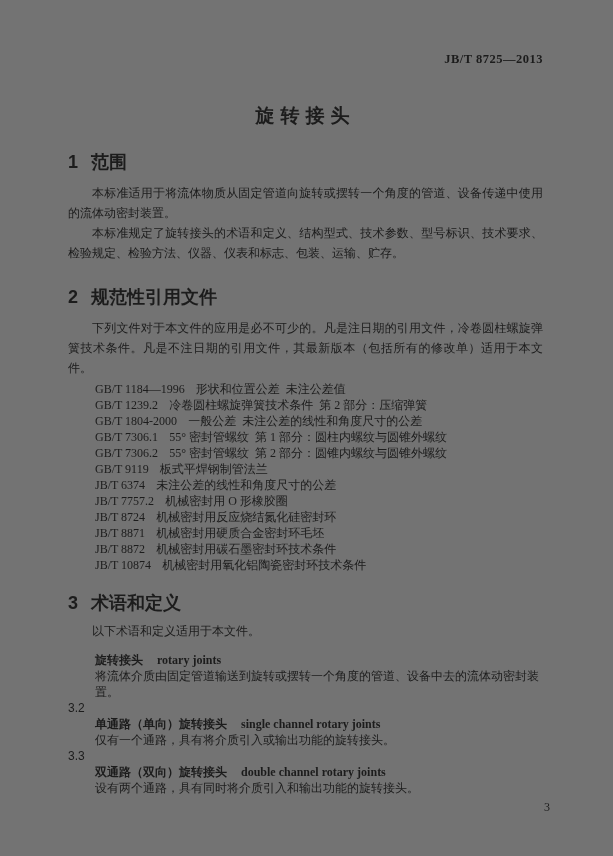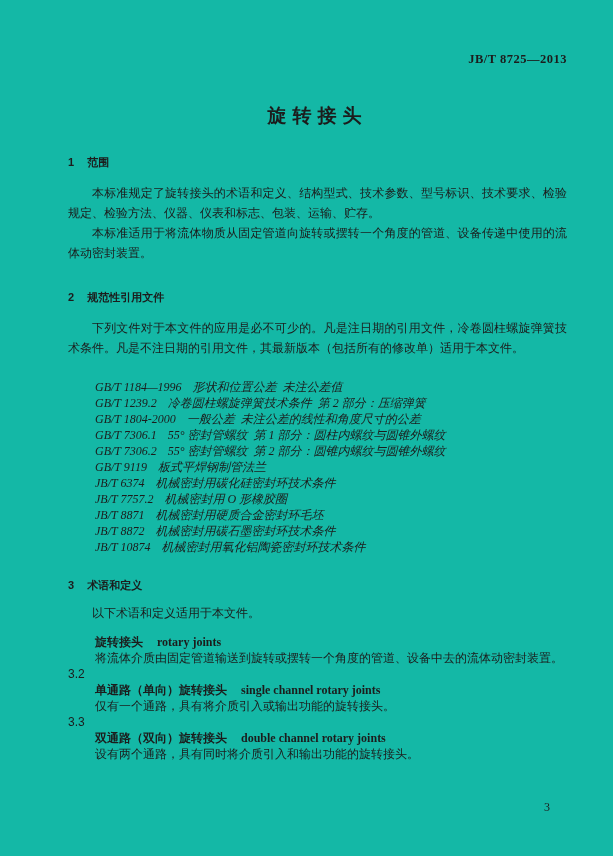--- a/index.html
+++ b/index.html
@@ -1,21 +1,21 @@
 <!DOCTYPE html>
 <html lang="zh"><head>
 <meta charset="utf-8">
 <style>
   html,body{margin:0;padding:0;background:#e8e8e8;}
   .page{
     position:relative;
     width:613px;height:856px;
-    background:#14b8a6;
+    background:#737373;
     box-sizing:border-box;
-    padding:52px 46px 0 68px;
+    padding:52px 70px 0 68px;
     font-family:"Liberation Serif","DejaVu Serif",serif;
     font-size:12px;
     color:#1c1c1c;
     overflow:hidden;
   }
   .std-header{
     text-align:right;
     font-weight:bold;
     font-size:12.5px;
     line-height:14px;
@@ -26,33 +26,33 @@
     font-family:"Liberation Sans","DejaVu Sans",sans-serif;
     font-weight:bold;
     font-size:19px;
     letter-spacing:6px;
     margin-top:38px;
     line-height:24px;
   }
   .sec-heading{
     font-family:"Liberation Sans","DejaVu Sans",sans-serif;
     font-weight:bold;
-    font-size:11px;
+    font-size:18px;
     line-height:16px;
     margin-top:26px;
   }
   .sec-heading .sec-no{display:inline-block;margin-right:13px;}
   .para{
     line-height:20px;
     text-indent:2em;
     margin:0;
     text-align:justify;
   }
   .para-group{margin-top:13px;}
-  .ref-list{margin-top:21px;padding-left:27px;font-style:italic;}
+  .ref-list{margin-top:3px;padding-left:27px;}
   .ref-item{line-height:16px;white-space:pre-wrap;}
   .ref-code{display:inline-block;margin-right:11px;white-space:pre;}
   .terms-intro{line-height:18px;text-indent:2em;margin:11px 0 12px;}
   .term-block{margin:0;}
   .term-no{line-height:16px;font-family:"Liberation Sans","DejaVu Sans",sans-serif;font-size:12px;}
   .term-head{
     padding-left:27px;
     line-height:16px;
     font-weight:bold;
   }
@@ -71,37 +71,38 @@
 <body>
 
 <div class="page">
 
   <div class="std-header">JB/T 8725—2013</div>
 
   <div class="doc-title">旋转接头</div>
 
   <div class="sec-heading"><span class="sec-no">1</span><span>范围</span></div>
   <div class="para-group">
+    <p class="para">本标准适用于将流体物质从固定管道向旋转或摆转一个角度的管道、设备传递中使用的流体动密封装置。</p>
     <p class="para">本标准规定了旋转接头的术语和定义、结构型式、技术参数、型号标识、技术要求、检验规定、检验方法、仪器、仪表和标志、包装、运输、贮存。</p>
-    <p class="para">本标准适用于将流体物质从固定管道向旋转或摆转一个角度的管道、设备传递中使用的流体动密封装置。</p>
   </div>
 
   <div class="sec-heading" style=""><span class="sec-no">2</span><span>规范性引用文件</span></div>
   <div class="para-group">
     <p class="para">下列文件对于本文件的应用是必不可少的。凡是注日期的引用文件，冷卷圆柱螺旋弹簧技术条件。凡是不注日期的引用文件，其最新版本（包括所有的修改单）适用于本文件。</p>
   </div>
   <div class="ref-list">
     <div class="ref-item"><span class="ref-code">GB/T 1184—1996</span><span class="ref-title">形状和位置公差  未注公差值</span></div>
     <div class="ref-item"><span class="ref-code">GB/T 1239.2</span><span class="ref-title">冷卷圆柱螺旋弹簧技术条件  第 2 部分：压缩弹簧</span></div>
     <div class="ref-item"><span class="ref-code">GB/T 1804-2000</span><span class="ref-title">一般公差  未注公差的线性和角度尺寸的公差</span></div>
     <div class="ref-item"><span class="ref-code">GB/T 7306.1</span><span class="ref-title">55° 密封管螺纹  第 1 部分：圆柱内螺纹与圆锥外螺纹</span></div>
     <div class="ref-item"><span class="ref-code">GB/T 7306.2</span><span class="ref-title">55° 密封管螺纹  第 2 部分：圆锥内螺纹与圆锥外螺纹</span></div>
     <div class="ref-item"><span class="ref-code">GB/T 9119</span><span class="ref-title">板式平焊钢制管法兰</span></div>
-    <div class="ref-item"><span class="ref-code">JB/T 6374</span><span class="ref-title">机械密封用碳化硅密封环技术条件</span></div>
+    <div class="ref-item"><span class="ref-code">JB/T 6374</span><span class="ref-title">未注公差的线性和角度尺寸的公差</span></div>
     <div class="ref-item"><span class="ref-code">JB/T 7757.2</span><span class="ref-title">机械密封用 O 形橡胶圈</span></div>
+    <div class="ref-item"><span class="ref-code">JB/T 8724</span><span class="ref-title">机械密封用反应烧结氮化硅密封环</span></div>
     <div class="ref-item"><span class="ref-code">JB/T 8871</span><span class="ref-title">机械密封用硬质合金密封环毛坯</span></div>
     <div class="ref-item"><span class="ref-code">JB/T 8872</span><span class="ref-title">机械密封用碳石墨密封环技术条件</span></div>
     <div class="ref-item"><span class="ref-code">JB/T 10874</span><span class="ref-title">机械密封用氧化铝陶瓷密封环技术条件</span></div>
   </div>
 
   <div class="sec-heading" style="margin-top:22px;"><span class="sec-no">3</span><span>术语和定义</span></div>
   <p class="terms-intro">以下术语和定义适用于本文件。</p>
 
   <div class="term-block">
     <div class="term-head"><span class="term-cn">旋转接头</span><span class="term-en">rotary joints</span></div>

